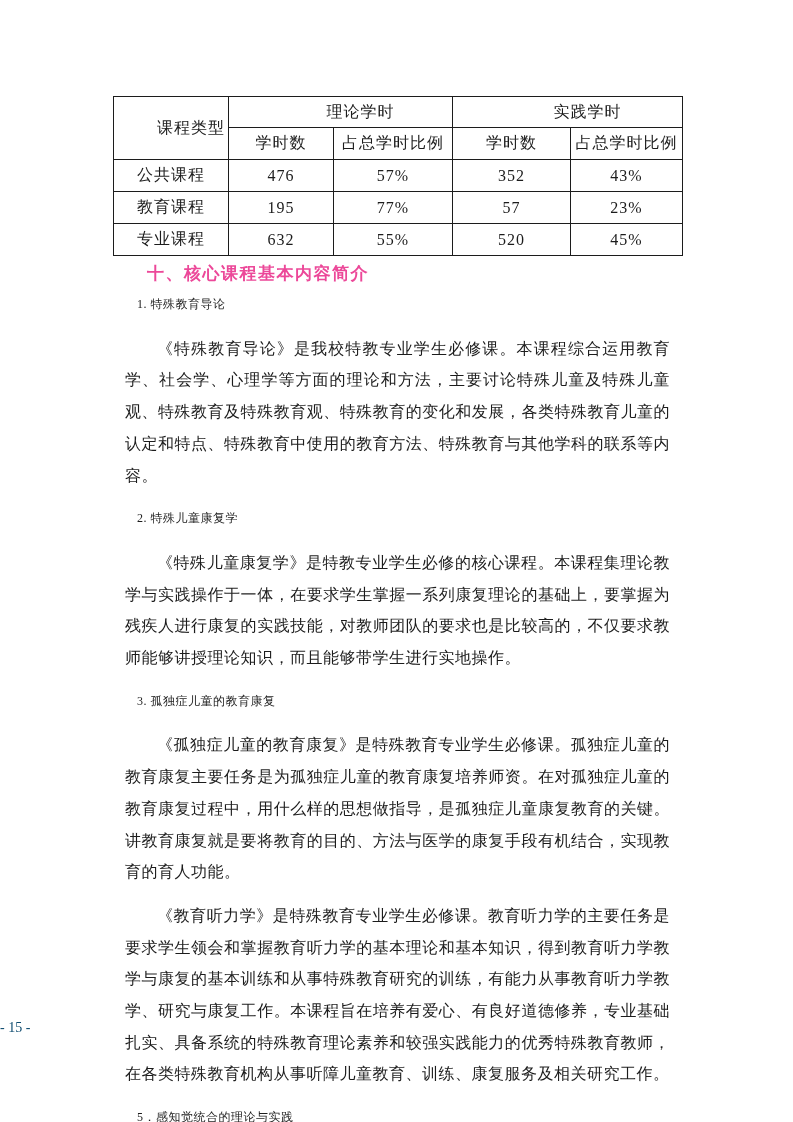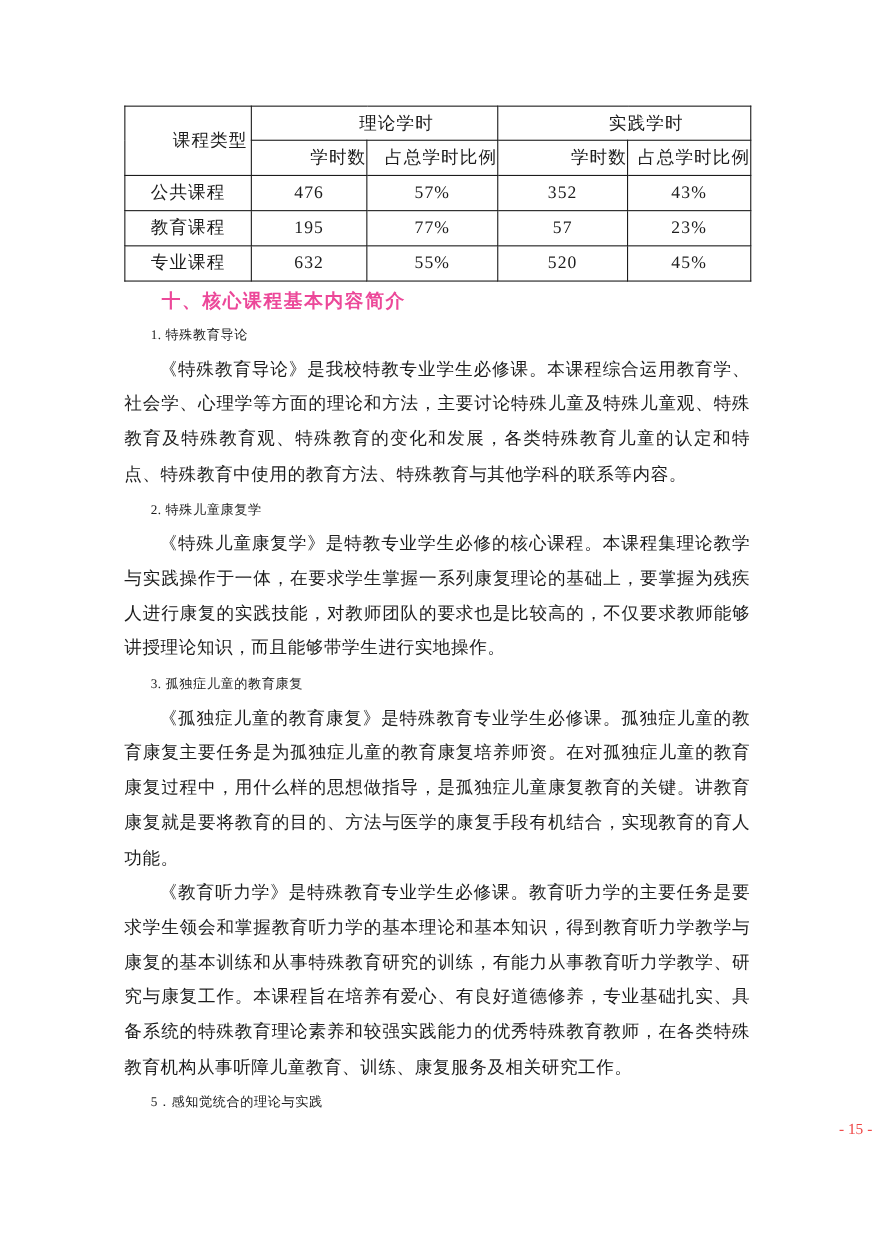--- a/index.html
+++ b/index.html
@@ -30,21 +30,21 @@
     color: #1c1c1c;
   }
   table.hours-table td {
     border: 1.5px solid #1c1c1c;
     text-align: center;
     vertical-align: middle;
     padding: 0;
     letter-spacing: 1px;
   }
   tr.header-row-1 td { height: 30px; padding-left: 40px; }
-  tr.header-row-2 td { height: 31px; text-align: right; }
+  tr.header-row-2 td { height: 31px; }
   tr.data-row td { height: 31px; }
 
   .doc-heading {
     margin: 0;
     height: 33px;
     line-height: 36px;
     font-family: "Liberation Sans", "DejaVu Sans", sans-serif;
     font-weight: bold;
     font-size: 17px;
     text-indent: 2em;
@@ -52,35 +52,35 @@
     color: #ec4899;
   }
   p.section-title {
     margin: 0;
     line-height: 31.7px;
     font-size: 12px;
     text-indent: 2em;
     letter-spacing: 0.5px;
   }
   p.section-body {
-    margin: 0;
+    margin: 12px;
     line-height: 31.7px;
     font-size: 16px;
     text-indent: 2em;
     text-align: justify;
     letter-spacing: 0.5px;
   }
   .page-footer {
     position: absolute;
     left: 0;
     top: 1020px;
     width: 100%;
-    text-align: right;
+    text-align: left;
     font-size: 14px;
-    color: #ef4444;
+    color: #0c4a6e;
   }
 </style>
 </head>
 <body>
 
 <div class="page">
   <div class="content">
 
     <table class="hours-table">
       <colgroup>

